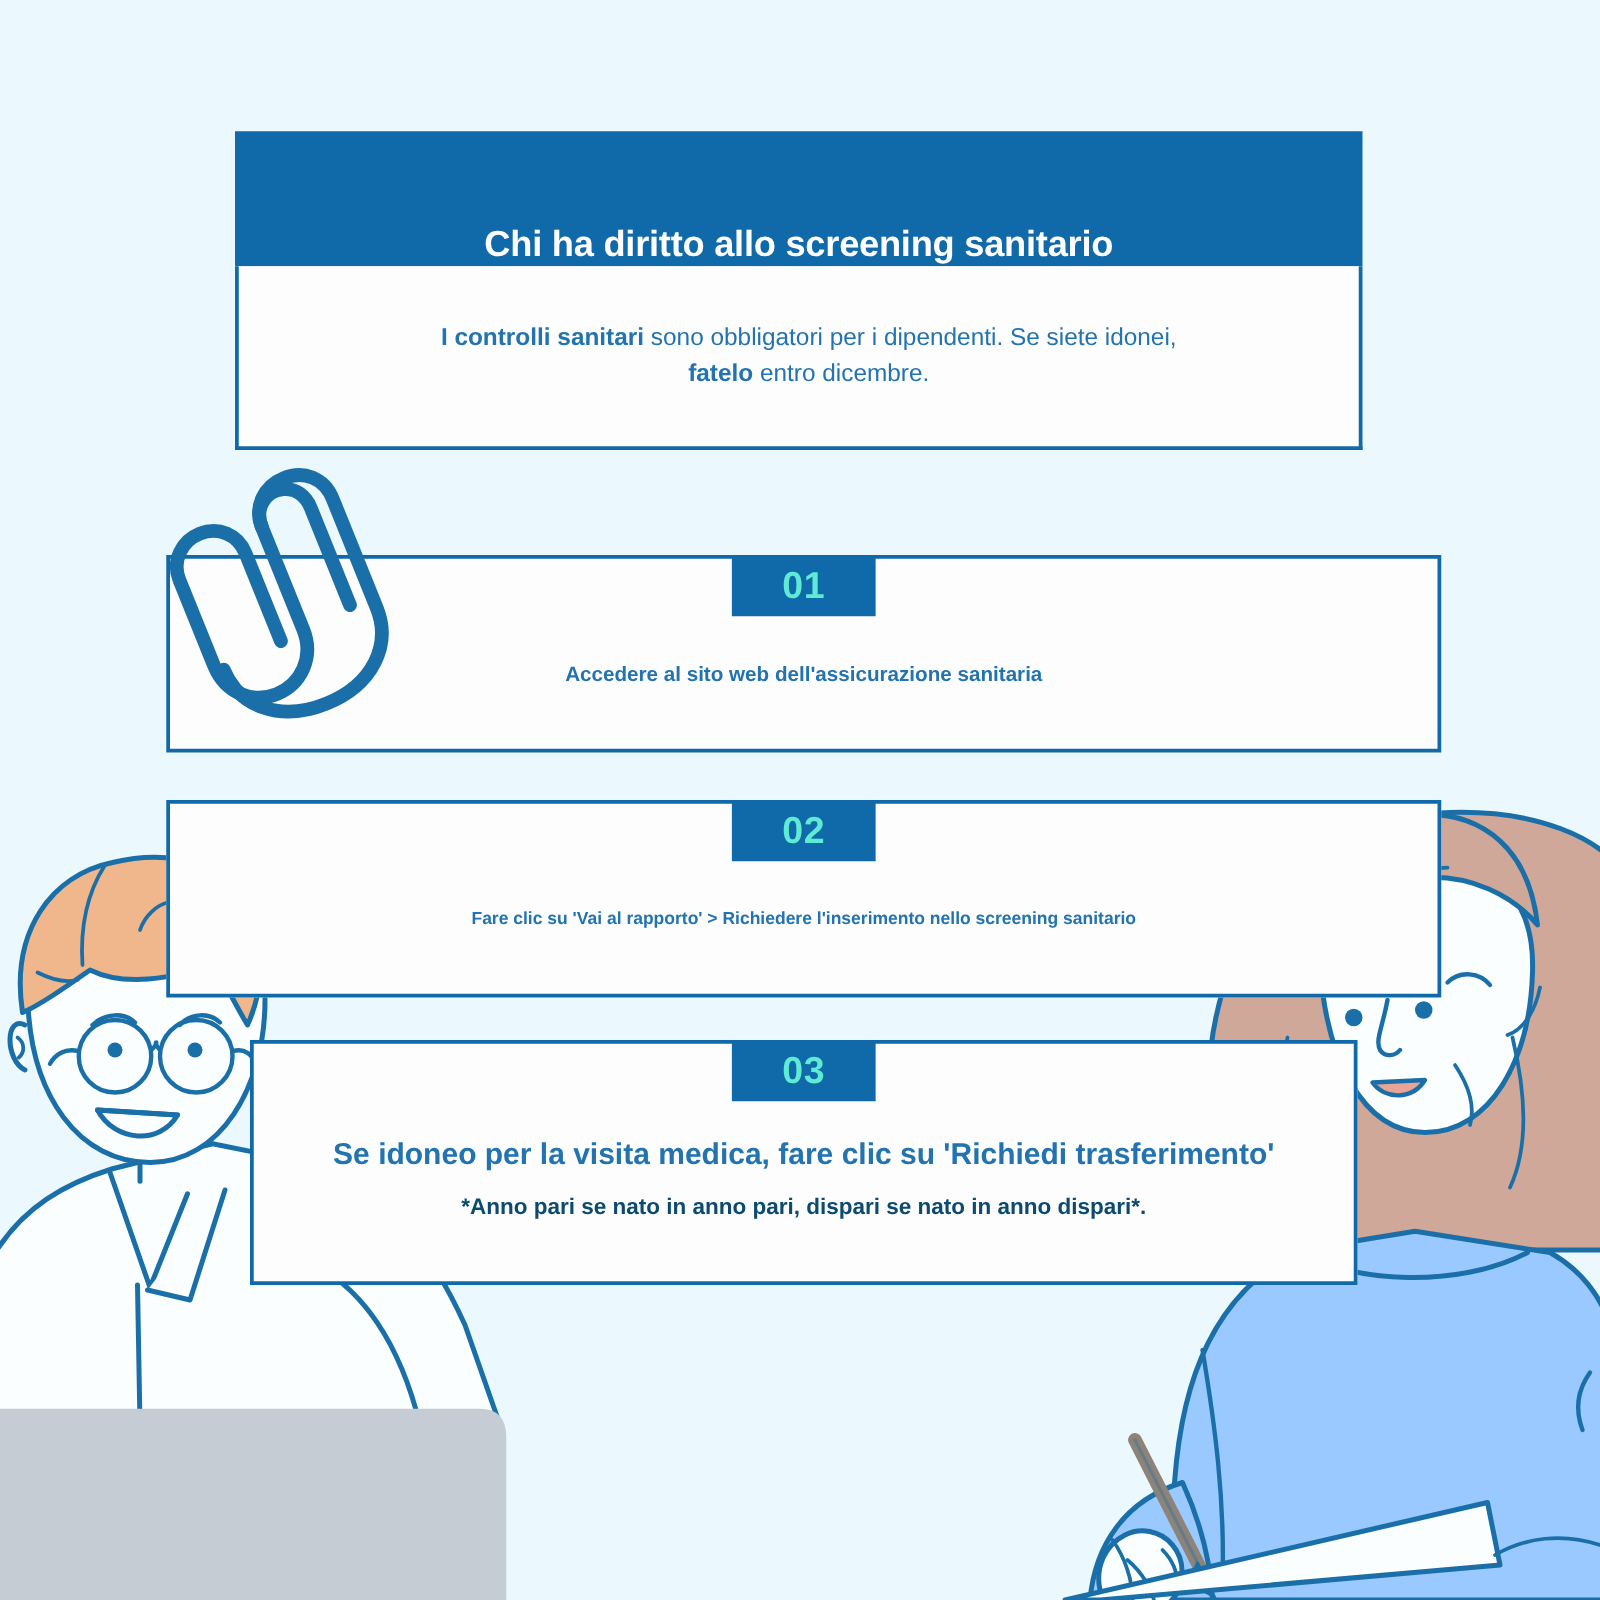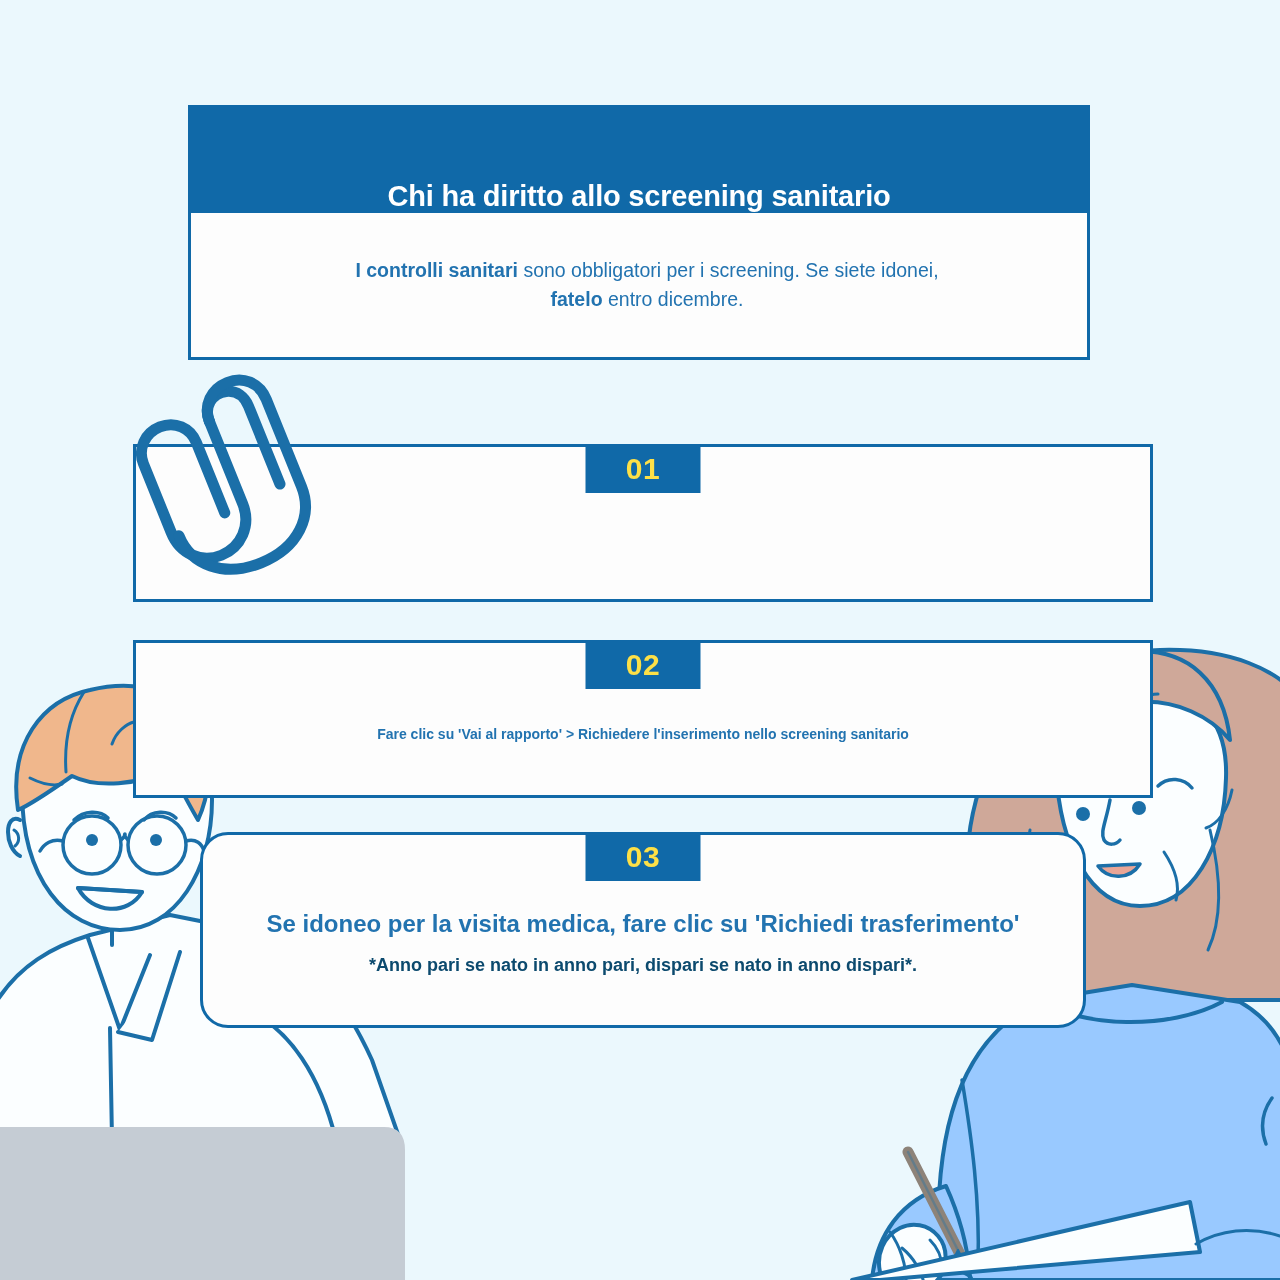--- a/index.html
+++ b/index.html
@@ -70,31 +70,31 @@
 
   
   .step-card {
     position: absolute;
     background: #fdfdfd;
     border: 3px solid #1069a8;
     z-index: 2;
   }
   #step-1 { left: 133px; top: 444px;  width: 1014px; height: 152px; }
   #step-2 { left: 133px; top: 640px;  width: 1014px; height: 152px; }
-  #step-3 { left: 200px; top: 832px;  width: 880px;  height: 190px; border-radius: 28px; }
+  #step-3 { left: 200px; top: 832px;  width: 880px;  height: 190px; }
 
   .step-badge {
     position: absolute;
     top: -3px;
     left: 50%;
     transform: translateX(-50%);
     width: 115px;
     height: 49px;
     background: #1069a8;
-    color: #fde047;
+    color: #5eead4;
     font-size: 30px;
     font-weight: bold;
     display: flex;
     align-items: center;
     justify-content: center;
     letter-spacing: 0.5px;
     z-index: 4;
   }
   .step-body {
     position: absolute;
@@ -265,28 +265,31 @@
       </g>
     </g>
   </svg>
 
   <div class="header-card">
     <div class="header-bar">
       <div class="header-title">Chi ha diritto allo screening sanitario</div>
     </div>
     <div class="header-body">
       <div class="header-sub">
-        <b>I controlli sanitari</b><span> sono obbligatori per i screening.  Se siete idonei, </span><br>
+        <b>I controlli sanitari</b><span> sono obbligatori per i dipendenti.  Se siete idonei, </span><br>
         <b>fatelo</b><span> entro dicembre.</span>
       </div>
     </div>
   </div>
 
   <div class="step-card" id="step-1">
     <div class="step-badge">01</div>
+    <div class="step-body">
+      <div class="step-text">Accedere al sito web dell'assicurazione sanitaria</div>
+    </div>
   </div>
 
   <div class="step-card" id="step-2">
     <div class="step-badge">02</div>
     <div class="step-body">
       <div class="step-text">Fare clic su 'Vai al rapporto' &gt; Richiedere l'inserimento nello screening sanitario</div>
     </div>
   </div>
 
   <div class="step-card" id="step-3">

